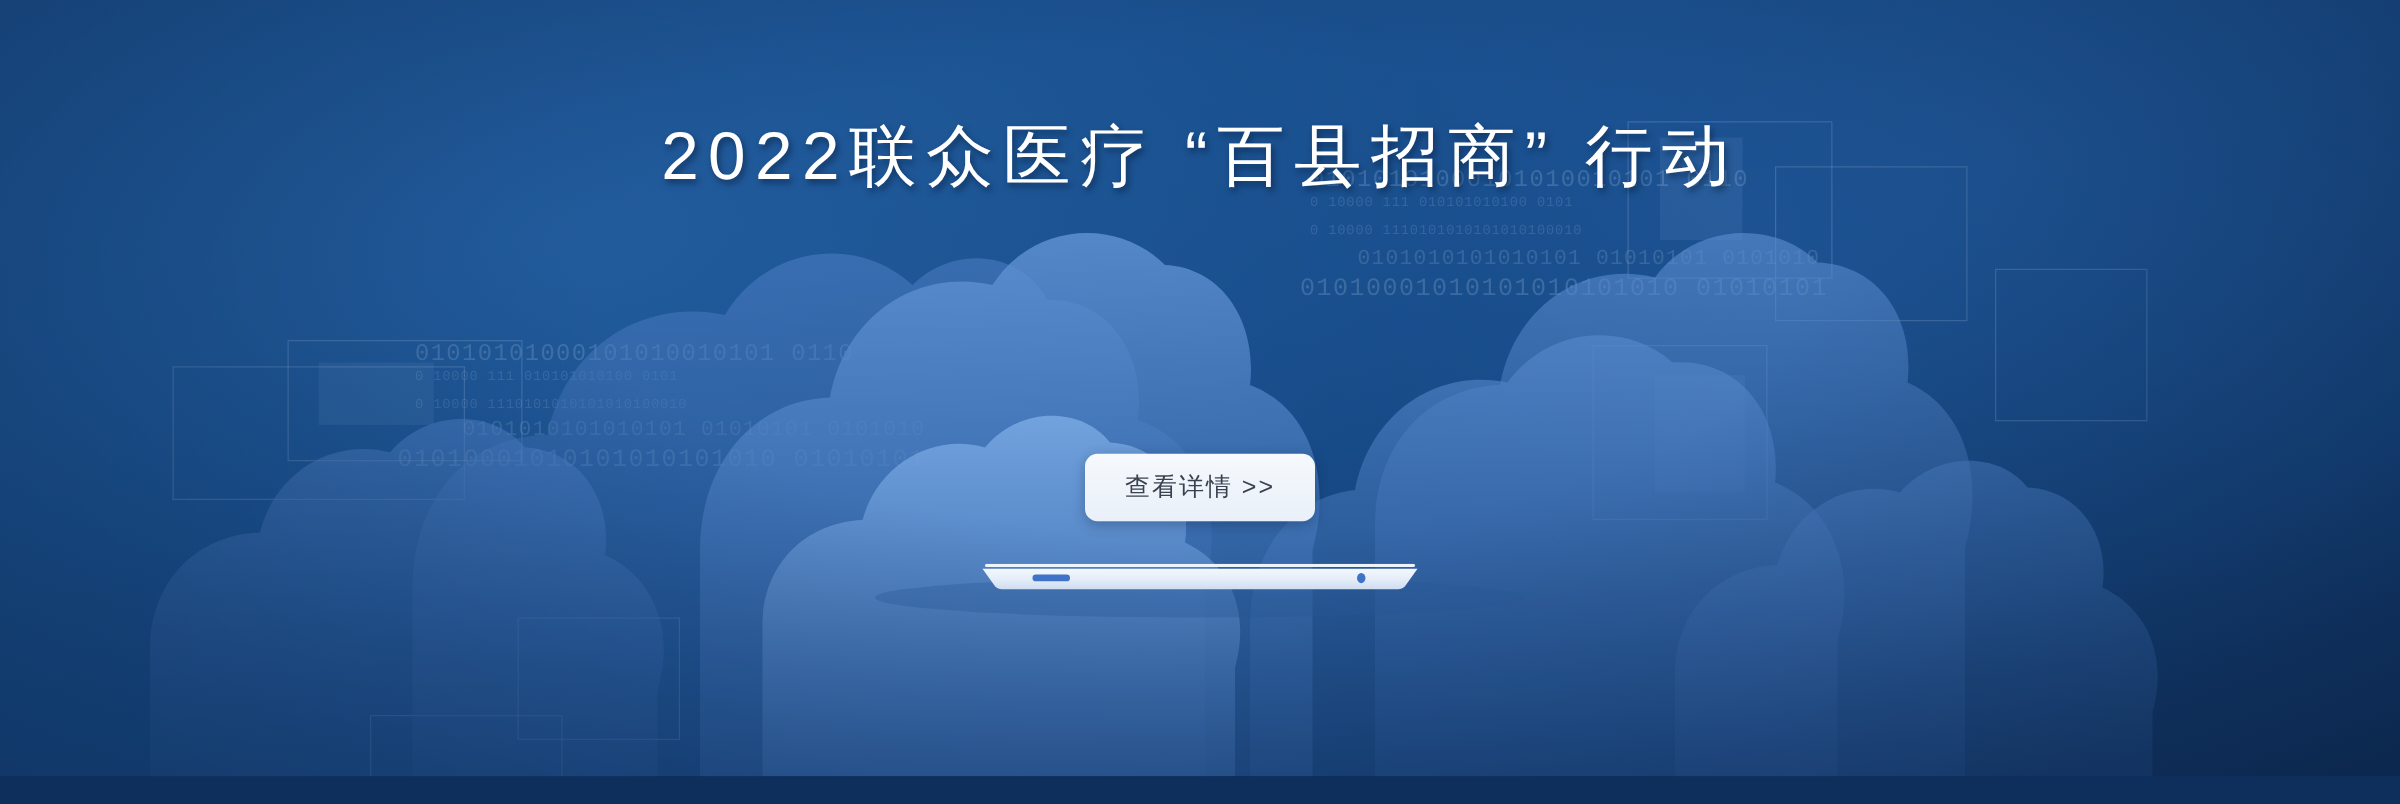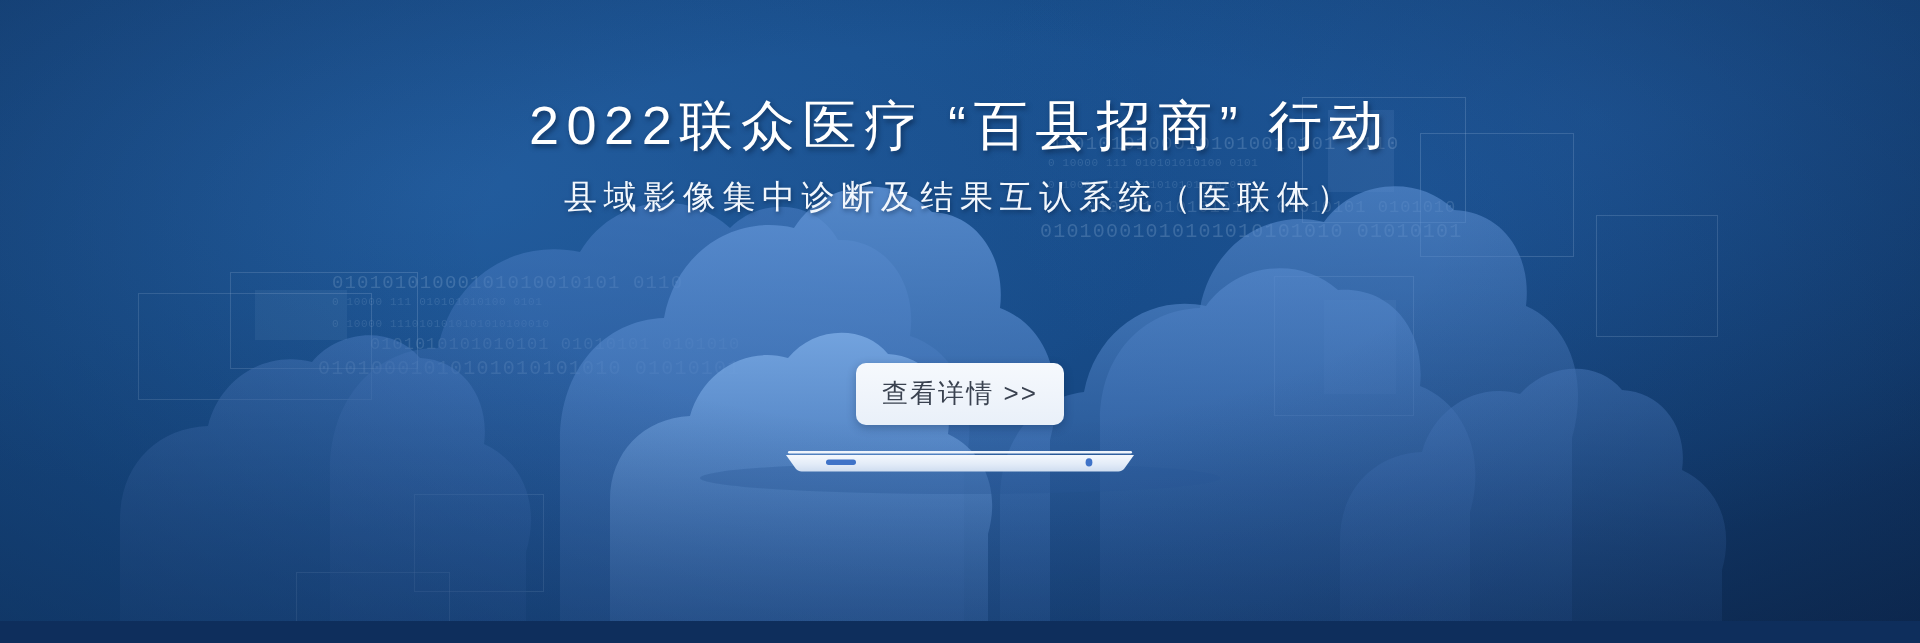--- a/index.html
+++ b/index.html
@@ -117,21 +117,21 @@
   }
   .cta {
     display: inline-block;
     min-width: 184px;
     padding: 13px 26px 14px;
     border: none;
     border-radius: 10px;
     background: linear-gradient(180deg, #f6f9fd 0%, #e9f0f9 100%);
     color: #3a4250;
     font-family: "Liberation Sans", "DejaVu Sans", sans-serif;
-    font-size: 26px;
+    font-size: 20px;
     letter-spacing: 0.08em;
     cursor: pointer;
     box-shadow: 0 3px 10px rgba(8,28,60,0.30);
   }
 
   
   .laptop {
     position: absolute;
     left: 50%;
     top: 451px;
@@ -220,21 +220,20 @@
              C1212 244 1268 208 1324 222 C1354 180 1418 174 1454 210
              C1504 212 1532 256 1526 306 C1572 326 1588 382 1572 438 L1572 643 Z" fill="url(#cloudSoft)"></path>
 
     <ellipse cx="960" cy="478" rx="260" ry="16" fill="#2b5d9f" opacity="0.35"></ellipse>
   </svg>
 
   <div class="vignette"></div>
 
   <div class="textblock">
     <h1 class="main-title">2022联众医疗 “百县招商” 行动</h1>
-    <h2 class="sub-title">县域影像集中诊断及结果互认系统（医联体）</h2>
   </div>
 
   <div class="cta-wrap">
     <button class="cta" type="button">查看详情 &gt;&gt;</button>
   </div>
 
   <svg class="laptop" viewBox="0 0 352 22">
     <defs>
       <linearGradient id="lapBody" x1="0" y1="0" x2="0" y2="1">
         <stop offset="0%" stop-color="#f4f8fd"></stop>

